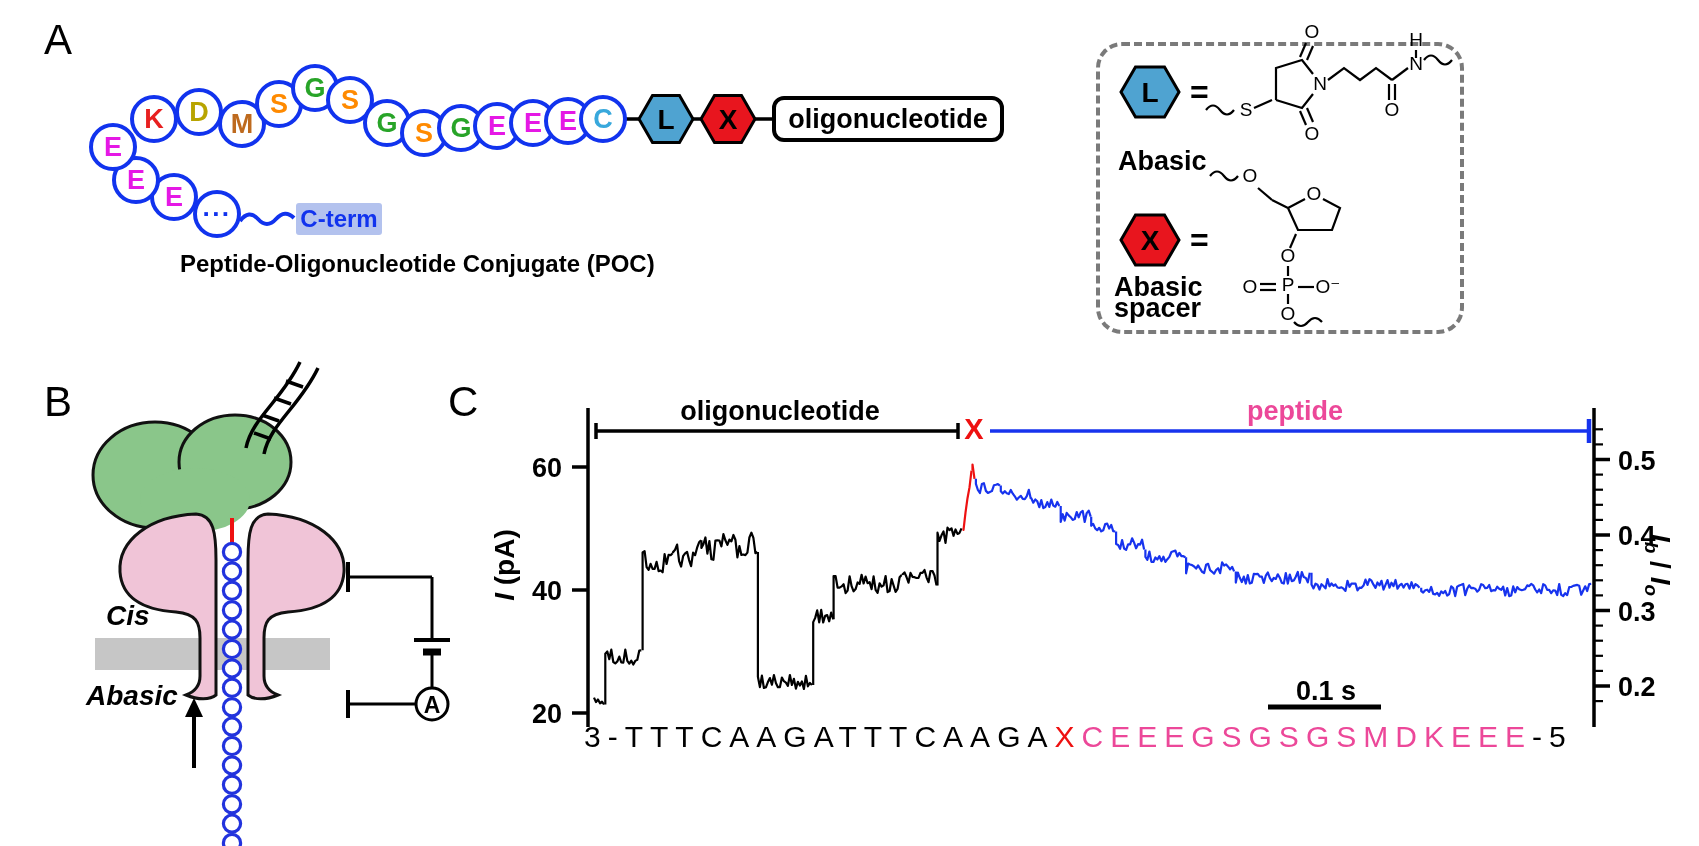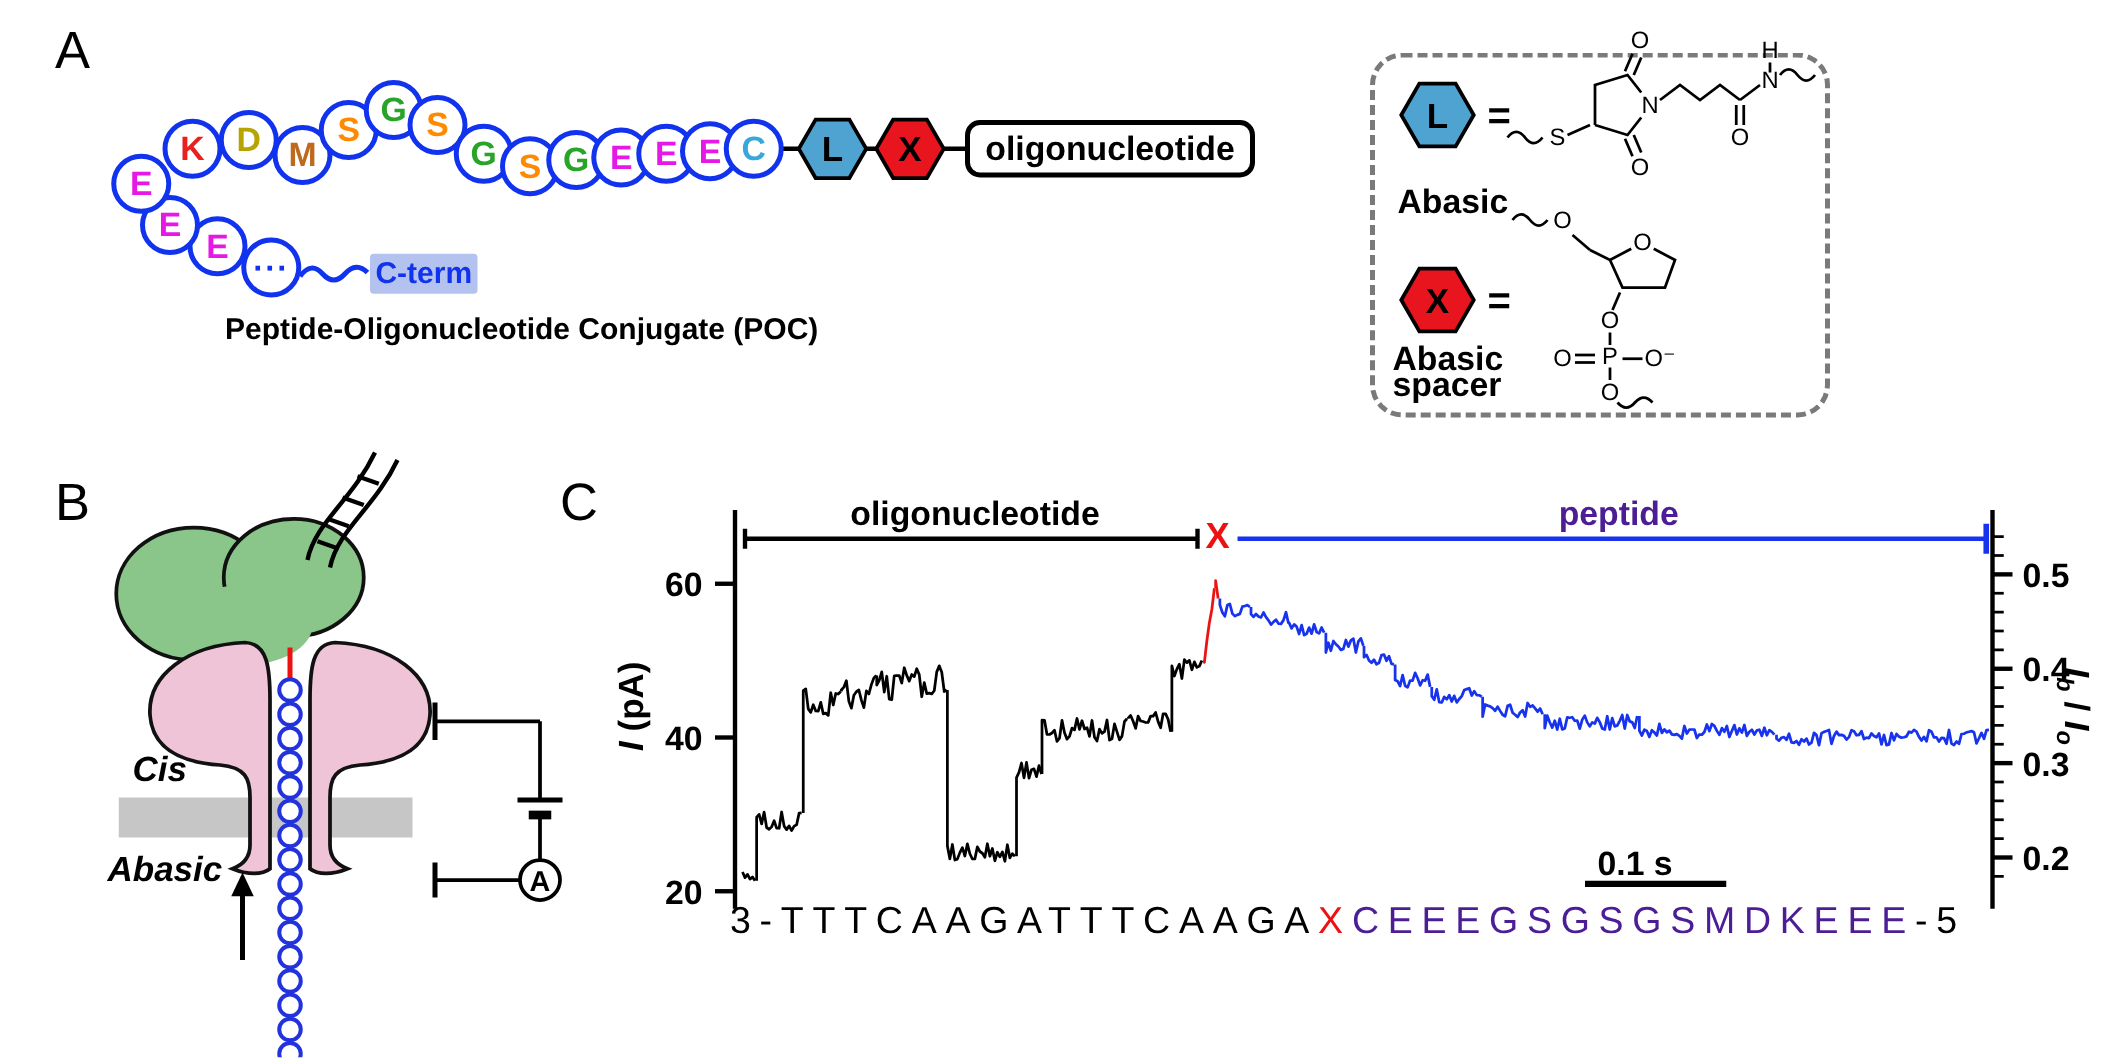--- a/index.html
+++ b/index.html
@@ -10,29 +10,29 @@
   .residue{position:absolute;width:48px;height:48px;border:4px solid #1133EE;border-radius:50%;background:#fff;display:flex;align-items:center;justify-content:center;font-weight:bold;font-size:27px;line-height:1}
   .dots-circle{left:193px;top:190px;width:48px;height:48px;border:4px solid #1133EE;border-radius:50%;background:#fff;display:flex;align-items:center;justify-content:center;color:#1133EE;font-weight:bold;font-size:26px;letter-spacing:1px}
   .cterm{left:296px;top:203px;width:86px;height:32px;background:#B3C2EE;color:#1133EE;font-weight:bold;font-size:24px;display:flex;align-items:center;justify-content:center;border-radius:3px}
   .oligo-box{left:772px;top:96px;width:232px;height:46px;border:4px solid #000;border-radius:12px;background:#fff;display:flex;align-items:center;justify-content:center;font-weight:bold;font-size:27px}
   .caption{left:180px;top:250px;font-size:24px;font-weight:bold}
   .legend-box{left:1096px;top:42px;width:368px;height:292px;border:4px dashed #7a7a7a;border-radius:26px}
   .eq{font-size:32px;font-weight:bold}
   .legend-label{font-size:27px;font-weight:bold}
   .it{font-style:italic}
   .region-label{font-size:27px;font-weight:bold;text-align:center}
-  .blue-t{color:#4c1d95}
+  .blue-t{color:#ec4899}
   .red-t{color:#EE1111}
   .ytitle{font-size:28px;font-weight:bold;white-space:nowrap}
   .tick-label{font:bold 27px "Liberation Sans","DejaVu Sans",sans-serif;fill:#000}
   .atom{font:19px "Liberation Sans","DejaVu Sans",sans-serif;fill:#000}
   .hexlabel{font:bold 28px "Liberation Sans","DejaVu Sans",sans-serif;fill:#000}
   .bitalic{font:italic bold 28px "Liberation Sans","DejaVu Sans",sans-serif}
   .seq{left:584px;top:720px;font-size:30px;font-weight:normal;letter-spacing:7px;white-space:nowrap}
-  .scalebar-label{left:1278px;top:676px;width:96px;text-align:left;font-size:27px;font-weight:bold}
+  .scalebar-label{left:1278px;top:676px;width:96px;text-align:center;font-size:27px;font-weight:bold}
   sub{font-size:68%}
 </style>
 </head>
 <body>
 
 <div class="panel-label abs" style="left:44px;top:16px">A</div>
 <div class="panel-label abs" style="left:44px;top:378px">B</div>
 <div class="panel-label abs" style="left:448px;top:378px">C</div>
 
 <div class="legend-box abs"></div>

